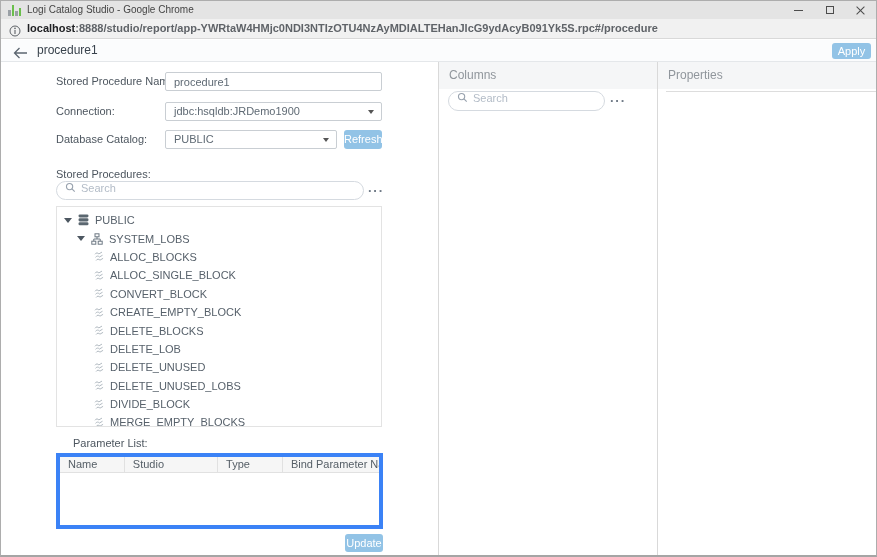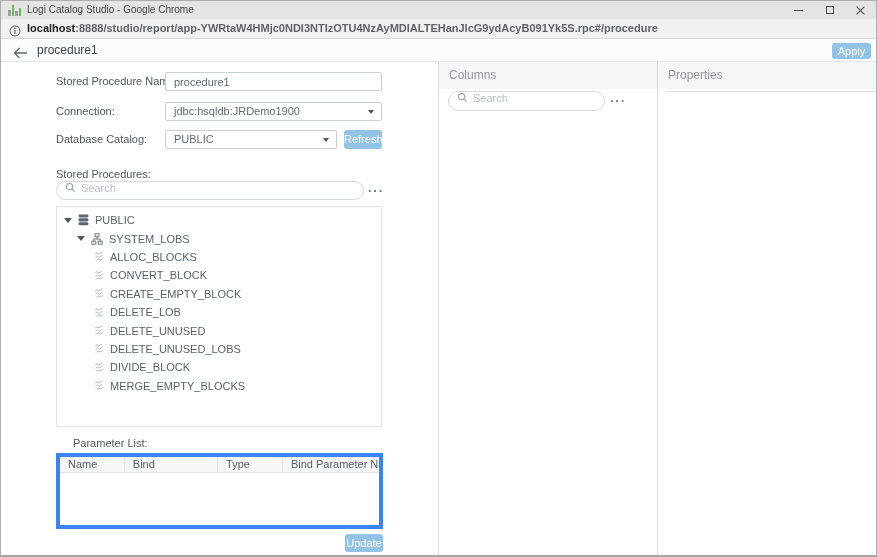--- a/index.html
+++ b/index.html
@@ -201,31 +201,51 @@
           <span>ALLOC_BLOCKS</span>
         </div>
         <div class="trow lvl2">
           <span class="ticon">
               <svg width="11" height="11" viewBox="0 0 12 12" fill="none" stroke="#a8b2ba" stroke-width="1">
                 <path d="M2.2 3.6 C3.2 1.6 5.4 1.8 6.4 3.2 L9.8 1.2"></path>
                 <path d="M2.8 7 C3.8 5 6 5.2 7 6.6 L10.4 4.6"></path>
                 <path d="M3.4 10.4 C4.4 8.4 6.6 8.6 7.6 10 L11 8"></path>
               </svg>
             </span>
+          <span>ALLOC_SINGLE_BLOCK</span>
+        </div>
+        <div class="trow lvl2">
+          <span class="ticon">
+              <svg width="11" height="11" viewBox="0 0 12 12" fill="none" stroke="#a8b2ba" stroke-width="1">
+                <path d="M2.2 3.6 C3.2 1.6 5.4 1.8 6.4 3.2 L9.8 1.2"></path>
+                <path d="M2.8 7 C3.8 5 6 5.2 7 6.6 L10.4 4.6"></path>
+                <path d="M3.4 10.4 C4.4 8.4 6.6 8.6 7.6 10 L11 8"></path>
+              </svg>
+            </span>
           <span>CONVERT_BLOCK</span>
         </div>
         <div class="trow lvl2">
           <span class="ticon">
               <svg width="11" height="11" viewBox="0 0 12 12" fill="none" stroke="#a8b2ba" stroke-width="1">
                 <path d="M2.2 3.6 C3.2 1.6 5.4 1.8 6.4 3.2 L9.8 1.2"></path>
                 <path d="M2.8 7 C3.8 5 6 5.2 7 6.6 L10.4 4.6"></path>
                 <path d="M3.4 10.4 C4.4 8.4 6.6 8.6 7.6 10 L11 8"></path>
               </svg>
             </span>
           <span>CREATE_EMPTY_BLOCK</span>
+        </div>
+        <div class="trow lvl2">
+          <span class="ticon">
+              <svg width="11" height="11" viewBox="0 0 12 12" fill="none" stroke="#a8b2ba" stroke-width="1">
+                <path d="M2.2 3.6 C3.2 1.6 5.4 1.8 6.4 3.2 L9.8 1.2"></path>
+                <path d="M2.8 7 C3.8 5 6 5.2 7 6.6 L10.4 4.6"></path>
+                <path d="M3.4 10.4 C4.4 8.4 6.6 8.6 7.6 10 L11 8"></path>
+              </svg>
+            </span>
+          <span>DELETE_BLOCKS</span>
         </div>
         <div class="trow lvl2">
           <span class="ticon">
               <svg width="11" height="11" viewBox="0 0 12 12" fill="none" stroke="#a8b2ba" stroke-width="1">
                 <path d="M2.2 3.6 C3.2 1.6 5.4 1.8 6.4 3.2 L9.8 1.2"></path>
                 <path d="M2.8 7 C3.8 5 6 5.2 7 6.6 L10.4 4.6"></path>
                 <path d="M3.4 10.4 C4.4 8.4 6.6 8.6 7.6 10 L11 8"></path>
               </svg>
             </span>
           <span>DELETE_LOB</span>
@@ -270,21 +290,21 @@
             </span>
           <span>MERGE_EMPTY_BLOCKS</span>
         </div>
       </div>
 
       <span class="f-label" style="top:372px;margin-left:17px;">Parameter List:</span>
 
       <div class="param-table">
         <div class="pt-header">
           <span class="pt-cell">Name</span>
-          <span class="pt-cell">Bind</span>
+          <span class="pt-cell">Studio</span>
           <span class="pt-cell">Type</span>
           <span class="pt-cell">Bind Parameter Name</span>
         </div>
         <div class="pt-body"></div>
       </div>
 
       <button class="btn-blue update-btn">Update</button>
     </div>
 
     <div class="v-divider vd1"></div>

